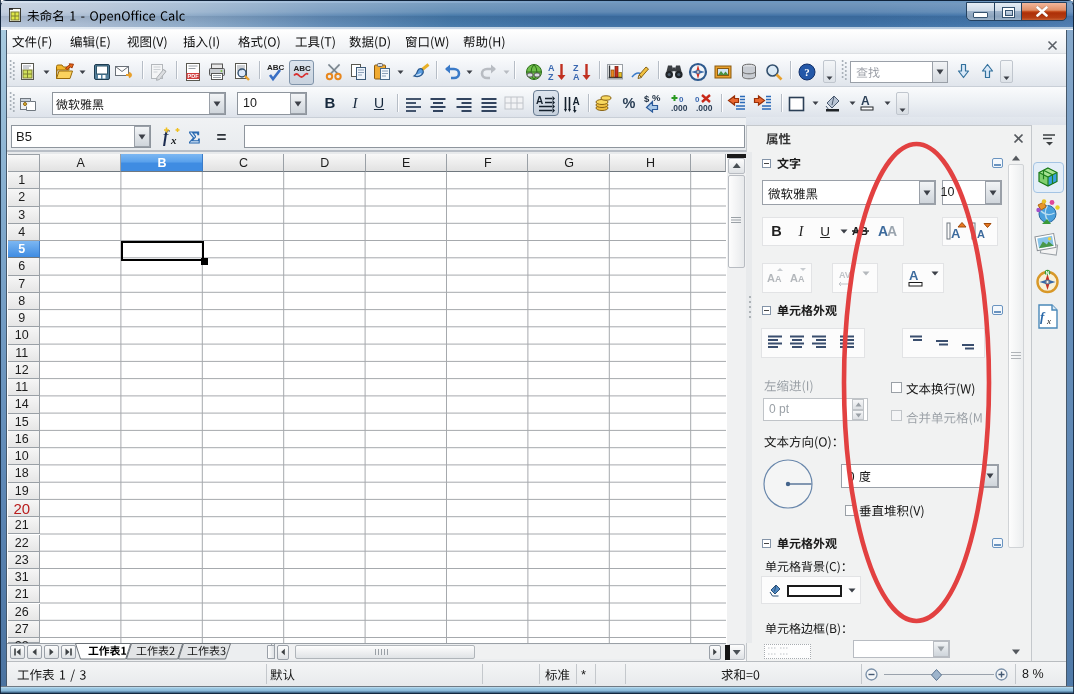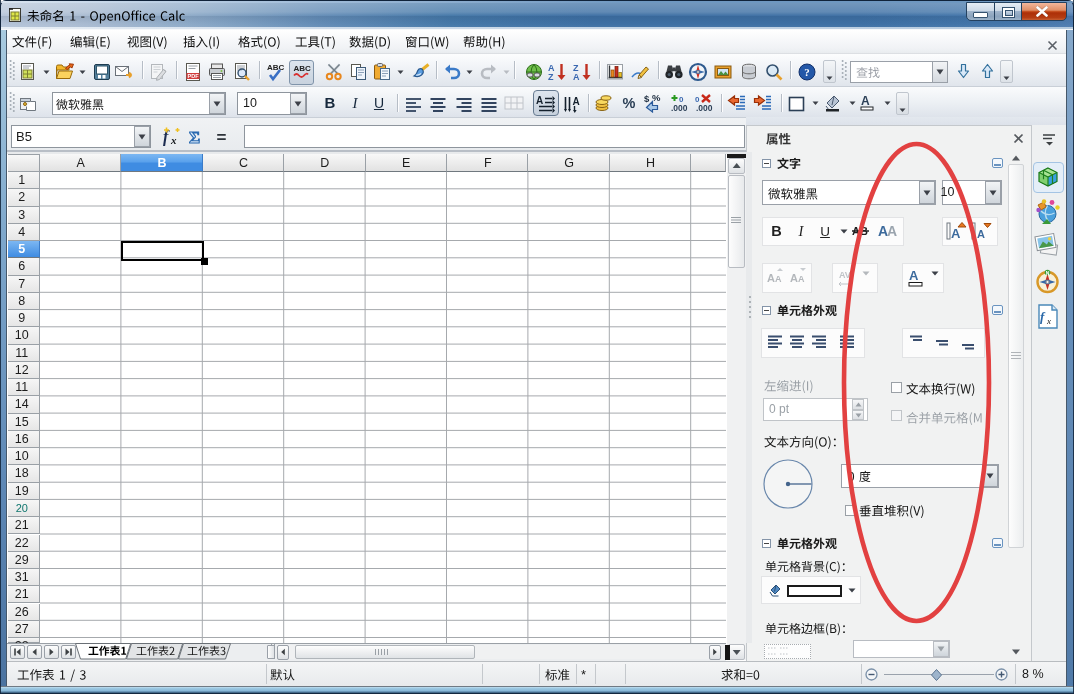--- a/index.html
+++ b/index.html
@@ -585,27 +585,27 @@
     <div style="position:absolute;left:7.5px;top:413.6px;width:28.5px;height:17.3px;font-size:12.5px;color:#1c1c1c;line-height:17.3px;text-align:center">15</div>
     <div style="position:absolute;left:7.5px;top:430.9px;width:32.5px;height:17.3px;background:linear-gradient(180deg,#f6f6f6,#e6e6e6);border-right:1px solid #9aa0a6;border-bottom:1px solid #9aa0a6;box-sizing:border-box"></div>
     <div style="position:absolute;left:7.5px;top:430.9px;width:28.5px;height:17.3px;font-size:12.5px;color:#1c1c1c;line-height:17.3px;text-align:center">16</div>
     <div style="position:absolute;left:7.5px;top:448.2px;width:32.5px;height:17.3px;background:linear-gradient(180deg,#f6f6f6,#e6e6e6);border-right:1px solid #9aa0a6;border-bottom:1px solid #9aa0a6;box-sizing:border-box"></div>
     <div style="position:absolute;left:7.5px;top:448.2px;width:28.5px;height:17.3px;font-size:12.5px;color:#1c1c1c;line-height:17.3px;text-align:center">10</div>
     <div style="position:absolute;left:7.5px;top:465.4px;width:32.5px;height:17.3px;background:linear-gradient(180deg,#f6f6f6,#e6e6e6);border-right:1px solid #9aa0a6;border-bottom:1px solid #9aa0a6;box-sizing:border-box"></div>
     <div style="position:absolute;left:7.5px;top:465.4px;width:28.5px;height:17.3px;font-size:12.5px;color:#1c1c1c;line-height:17.3px;text-align:center">18</div>
     <div style="position:absolute;left:7.5px;top:482.7px;width:32.5px;height:17.3px;background:linear-gradient(180deg,#f6f6f6,#e6e6e6);border-right:1px solid #9aa0a6;border-bottom:1px solid #9aa0a6;box-sizing:border-box"></div>
     <div style="position:absolute;left:7.5px;top:482.7px;width:28.5px;height:17.3px;font-size:12.5px;color:#1c1c1c;line-height:17.3px;text-align:center">19</div>
     <div style="position:absolute;left:7.5px;top:499.9px;width:32.5px;height:17.3px;background:linear-gradient(180deg,#f6f6f6,#e6e6e6);border-right:1px solid #9aa0a6;border-bottom:1px solid #9aa0a6;box-sizing:border-box"></div>
-    <div style="position:absolute;left:7.5px;top:499.9px;width:28.5px;height:23px;font-size:11px;color:#0f766e;line-height:17.3px;text-align:center">20</div>
+    <div style="position:absolute;left:7.5px;top:499.9px;width:28.5px;height:23px;font-size:15px;color:#b91c1c;line-height:17.3px;text-align:center">20</div>
     <div style="position:absolute;left:7.5px;top:517.2px;width:32.5px;height:17.3px;background:linear-gradient(180deg,#f6f6f6,#e6e6e6);border-right:1px solid #9aa0a6;border-bottom:1px solid #9aa0a6;box-sizing:border-box"></div>
     <div style="position:absolute;left:7.5px;top:517.2px;width:28.5px;height:17.3px;font-size:12.5px;color:#1c1c1c;line-height:17.3px;text-align:center">21</div>
     <div style="position:absolute;left:7.5px;top:534.5px;width:32.5px;height:17.3px;background:linear-gradient(180deg,#f6f6f6,#e6e6e6);border-right:1px solid #9aa0a6;border-bottom:1px solid #9aa0a6;box-sizing:border-box"></div>
     <div style="position:absolute;left:7.5px;top:534.5px;width:28.5px;height:17.3px;font-size:12.5px;color:#1c1c1c;line-height:17.3px;text-align:center">22</div>
     <div style="position:absolute;left:7.5px;top:551.7px;width:32.5px;height:17.3px;background:linear-gradient(180deg,#f6f6f6,#e6e6e6);border-right:1px solid #9aa0a6;border-bottom:1px solid #9aa0a6;box-sizing:border-box"></div>
-    <div style="position:absolute;left:7.5px;top:551.7px;width:28.5px;height:17.3px;font-size:12.5px;color:#1c1c1c;line-height:17.3px;text-align:center">29</div>
+    <div style="position:absolute;left:7.5px;top:551.7px;width:28.5px;height:17.3px;font-size:12.5px;color:#1c1c1c;line-height:17.3px;text-align:center">23</div>
     <div style="position:absolute;left:7.5px;top:569.0px;width:32.5px;height:17.3px;background:linear-gradient(180deg,#f6f6f6,#e6e6e6);border-right:1px solid #9aa0a6;border-bottom:1px solid #9aa0a6;box-sizing:border-box"></div>
     <div style="position:absolute;left:7.5px;top:569.0px;width:28.5px;height:17.3px;font-size:12.5px;color:#1c1c1c;line-height:17.3px;text-align:center">31</div>
     <div style="position:absolute;left:7.5px;top:586.2px;width:32.5px;height:17.3px;background:linear-gradient(180deg,#f6f6f6,#e6e6e6);border-right:1px solid #9aa0a6;border-bottom:1px solid #9aa0a6;box-sizing:border-box"></div>
     <div style="position:absolute;left:7.5px;top:586.2px;width:28.5px;height:17.3px;font-size:12.5px;color:#1c1c1c;line-height:17.3px;text-align:center">21</div>
     <div style="position:absolute;left:7.5px;top:603.5px;width:32.5px;height:17.3px;background:linear-gradient(180deg,#f6f6f6,#e6e6e6);border-right:1px solid #9aa0a6;border-bottom:1px solid #9aa0a6;box-sizing:border-box"></div>
     <div style="position:absolute;left:7.5px;top:603.5px;width:28.5px;height:17.3px;font-size:12.5px;color:#1c1c1c;line-height:17.3px;text-align:center">26</div>
     <div style="position:absolute;left:7.5px;top:620.8px;width:32.5px;height:17.3px;background:linear-gradient(180deg,#f6f6f6,#e6e6e6);border-right:1px solid #9aa0a6;border-bottom:1px solid #9aa0a6;box-sizing:border-box"></div>
     <div style="position:absolute;left:7.5px;top:620.8px;width:28.5px;height:32px;font-size:12.5px;color:#1c1c1c;line-height:17.3px;text-align:center">27</div>
     <div style="position:absolute;left:7.5px;top:638.0px;width:32.5px;height:5.0px;background:linear-gradient(180deg,#f6f6f6,#e6e6e6);border-right:1px solid #9aa0a6;border-bottom:1px solid #9aa0a6;box-sizing:border-box"></div>
     <div style="position:absolute;left:7.5px;top:638.0px;width:28.5px;height:17.3px;font-size:12.5px;color:#1c1c1c;line-height:17.3px;text-align:center">28</div>

